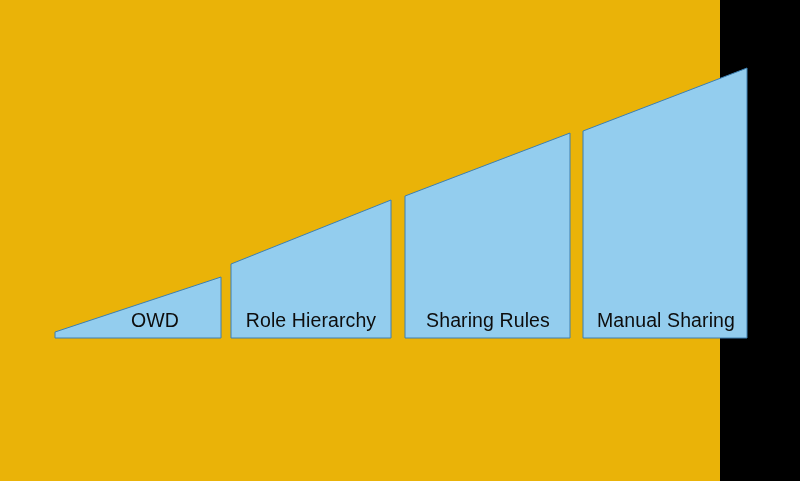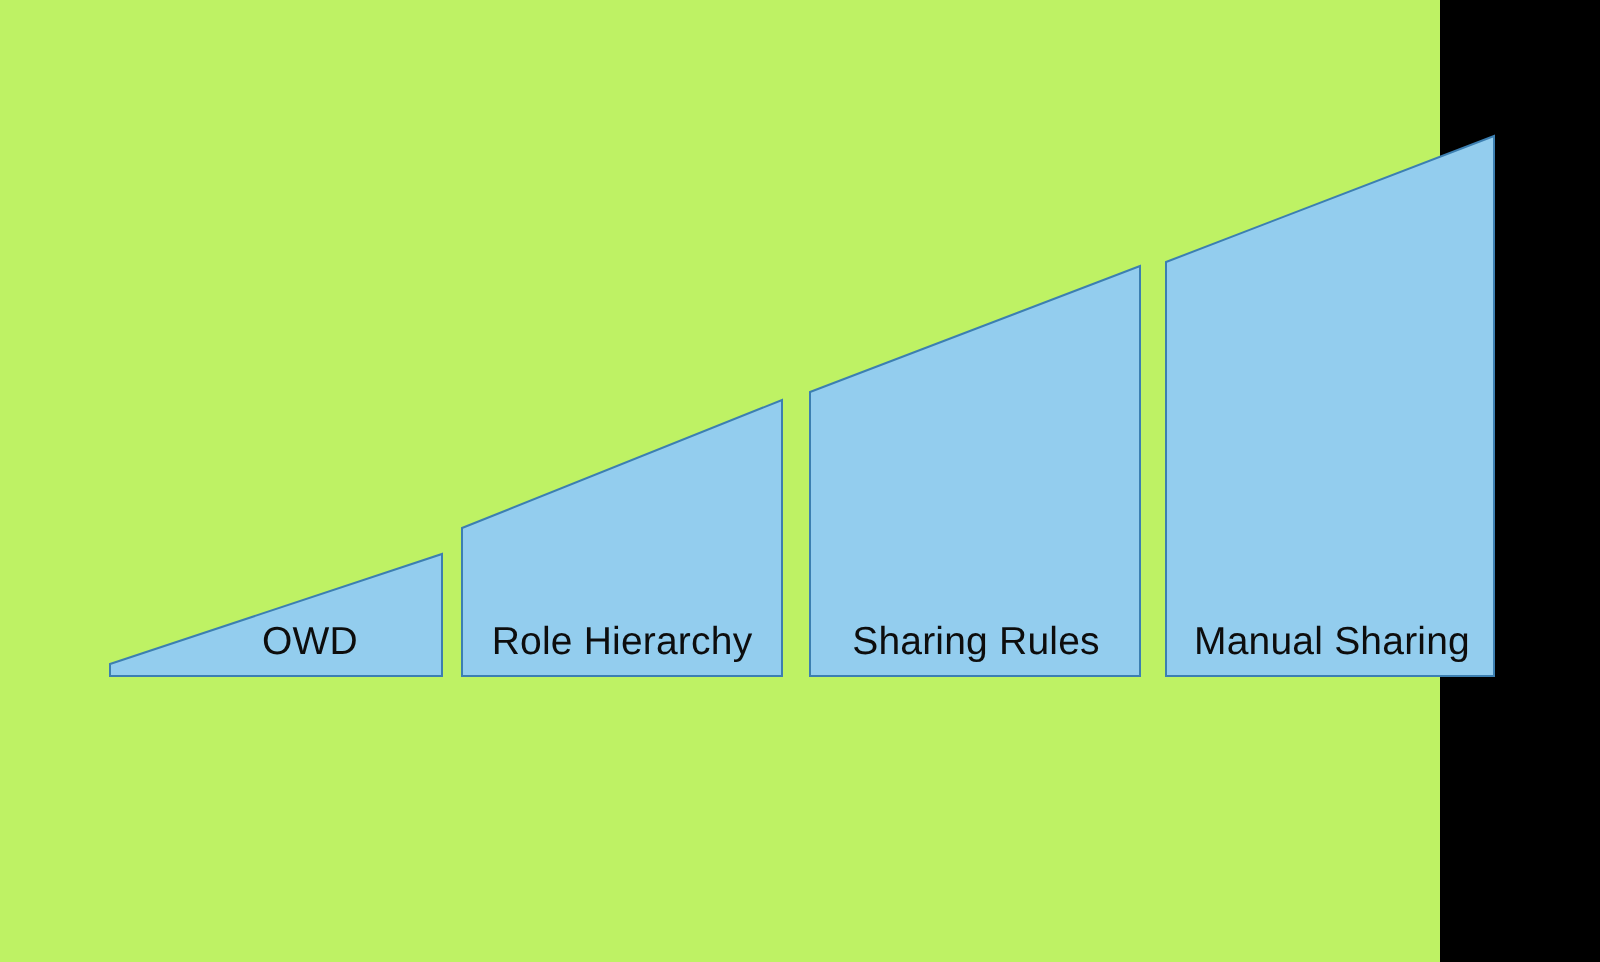--- a/index.html
+++ b/index.html
@@ -11,21 +11,21 @@
   body {
     width: 800px;
     height: 481px;
     overflow: hidden;
     font-family: "Liberation Sans", sans-serif;
   }
   #diagram-root {
     position: relative;
     width: 720px;
     height: 481px;
-    background: #bef264;
+    background: #eab308;
   }
   svg#ramp-svg {
     position: absolute;
     left: 0;
     top: 0;
     width: 800px;
     height: 481px;
     display: block;
   }
   .seg-label {

